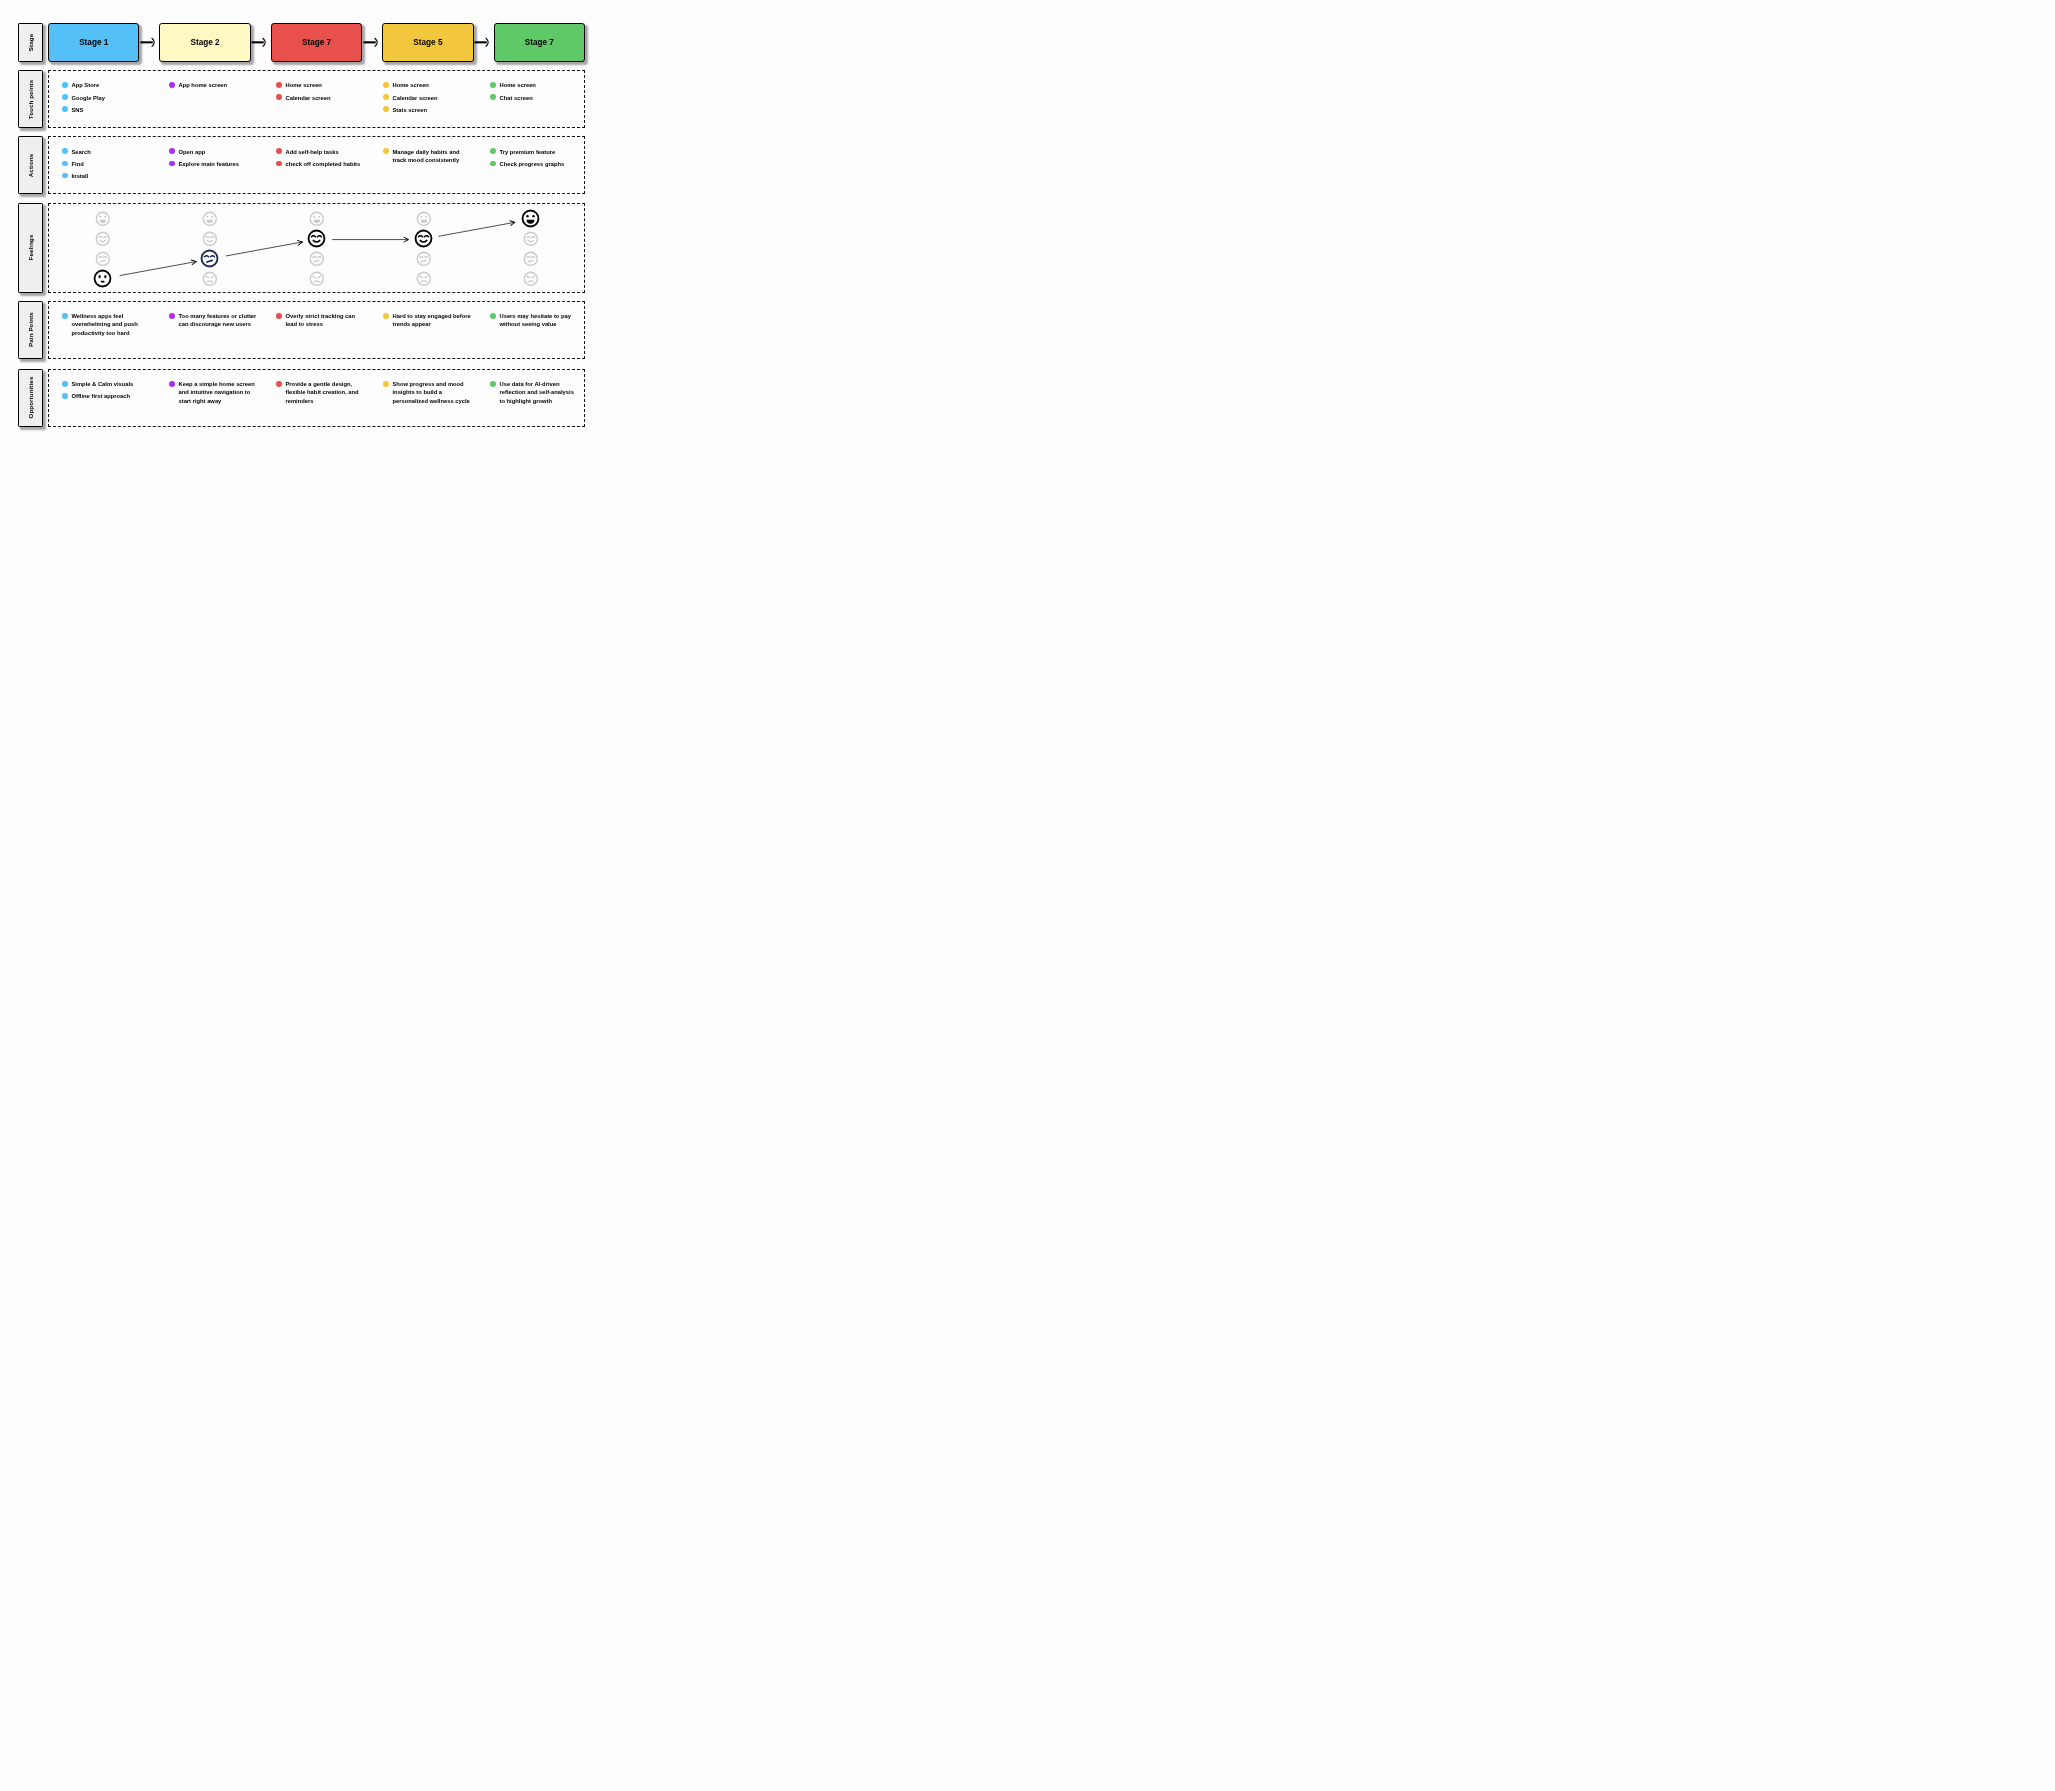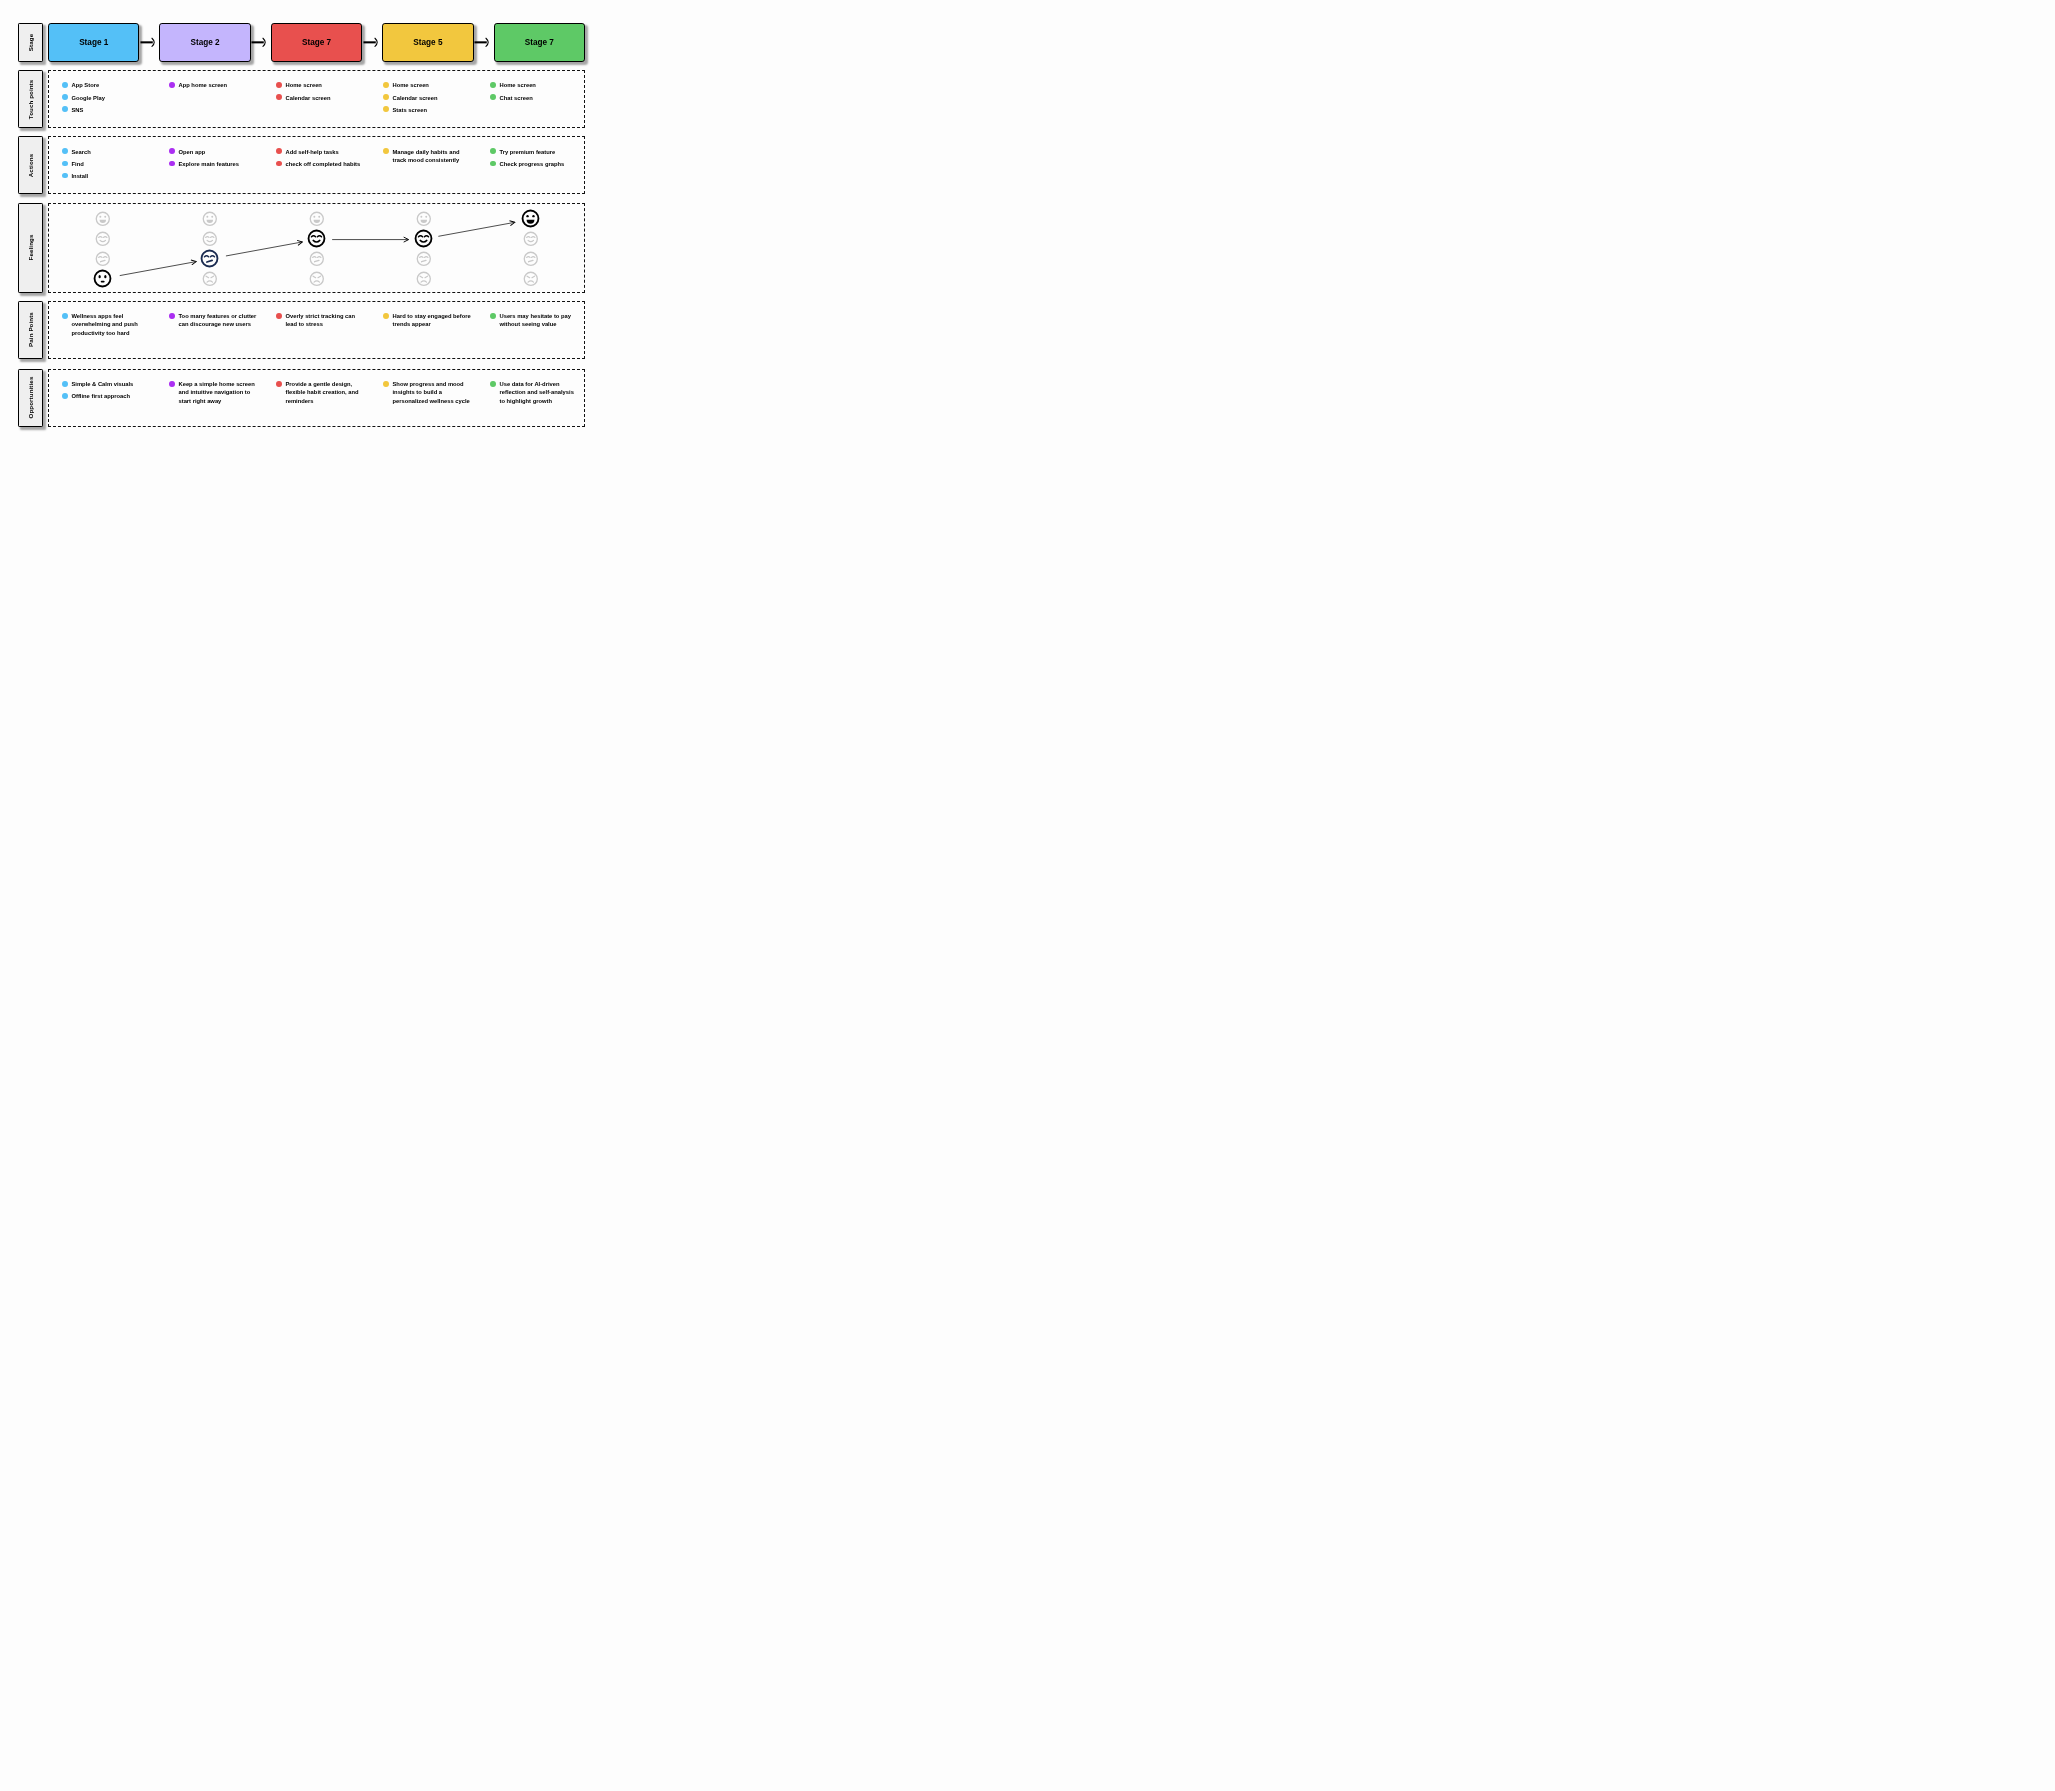--- a/index.html
+++ b/index.html
@@ -82,21 +82,21 @@
       <span>Stage</span>
     </div>
     <div class="rowcontent header" id="stage-header">
         <div class="hbox" style="background: rgb(84, 192, 247);">Stage 1</div>
         <div class="harrow">
           <svg width="19" height="10.7" viewBox="0 0 46 26">
             <line x1="1" y1="13" x2="31" y2="13" stroke="#000" stroke-width="5"></line>
             <path d="M29,3 Q40,13 29,23" fill="none" stroke="#000" stroke-width="2.6" stroke-linecap="round"></path>
           </svg>
         </div>
-        <div class="hbox" style="background: #c4b5fd;">Stage 2</div>
+        <div class="hbox" style="background: #fef9c3;">Stage 2</div>
         <div class="harrow">
           <svg width="19" height="10.7" viewBox="0 0 46 26">
             <line x1="1" y1="13" x2="31" y2="13" stroke="#000" stroke-width="5"></line>
             <path d="M29,3 Q40,13 29,23" fill="none" stroke="#000" stroke-width="2.6" stroke-linecap="round"></path>
           </svg>
         </div>
         <div class="hbox" style="background: rgb(232, 80, 78);">Stage 7</div>
         <div class="harrow">
           <svg width="19" height="10.7" viewBox="0 0 46 26">
             <line x1="1" y1="13" x2="31" y2="13" stroke="#000" stroke-width="5"></line>

